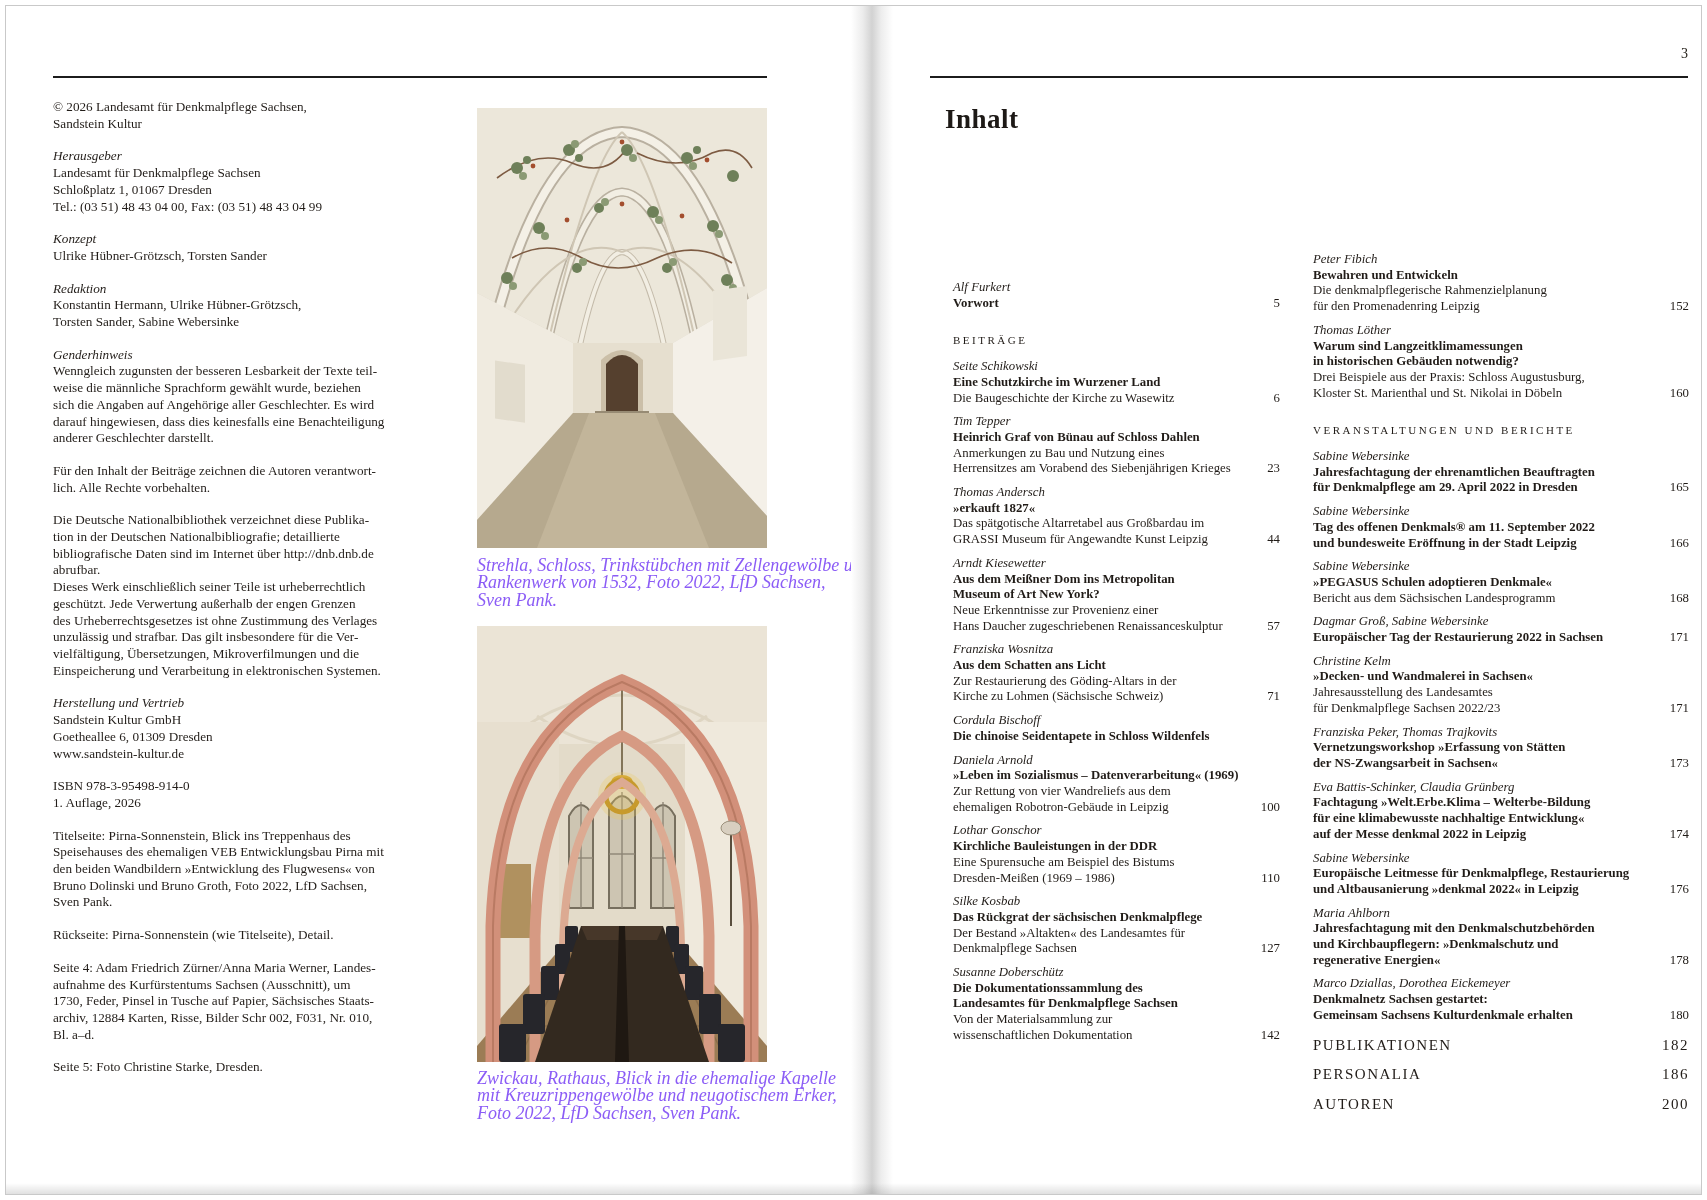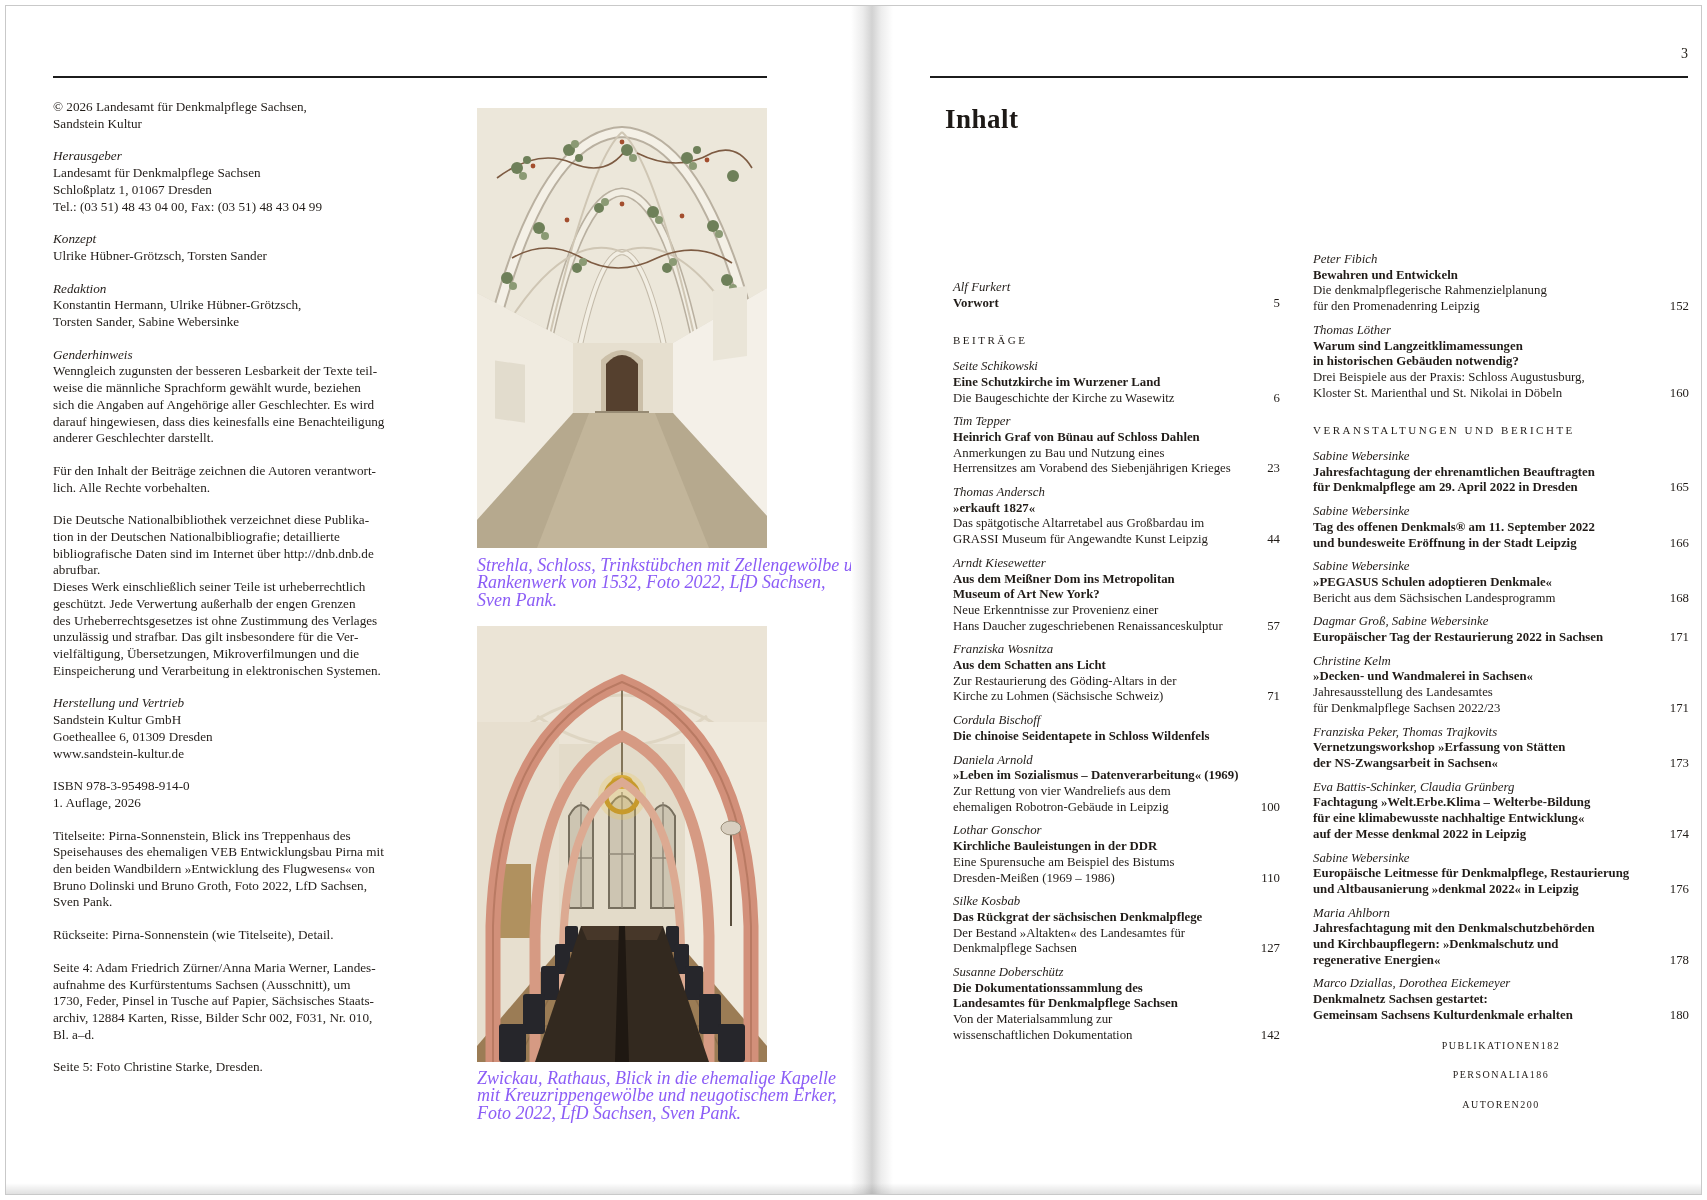--- a/index.html
+++ b/index.html
@@ -37,22 +37,22 @@
           color:#1d1916;letter-spacing:.5px;}
   .toc{font-size:12.8px;line-height:15.7px;color:#211c18;}
   .toc-col-a{position:absolute;left:953px;top:240px;width:327px;margin-top:40px;}
   .toc-col-b{position:absolute;left:1313px;top:252px;width:376px;}
   .toc-entry{position:relative;margin:0 0 8px 0;}
   .toc-author{font-style:italic;white-space:nowrap;}
   .toc-line{white-space:nowrap;}
   .toc-bold{font-weight:bold;}
   .toc-page{position:absolute;right:0;bottom:0;font-weight:normal;}
   .toc-heading{margin:22px 0 10px 0;font-size:11px;letter-spacing:2.5px;white-space:nowrap;}
-  .toc-caps{display:flex;justify-content:center;margin:14px 0 8px 0;
-            font-size:10px;letter-spacing:1.5px;}
+  .toc-caps{display:flex;justify-content:space-between;margin:14px 0 8px 0;
+            font-size:15px;letter-spacing:1.5px;}
 </style>
 </head>
 <body>
 
 <div class="spread">
 
   <div>
     <div class="rule-left"></div>
     <div class="imprint" id="imprint">
         <div class="iblock">

